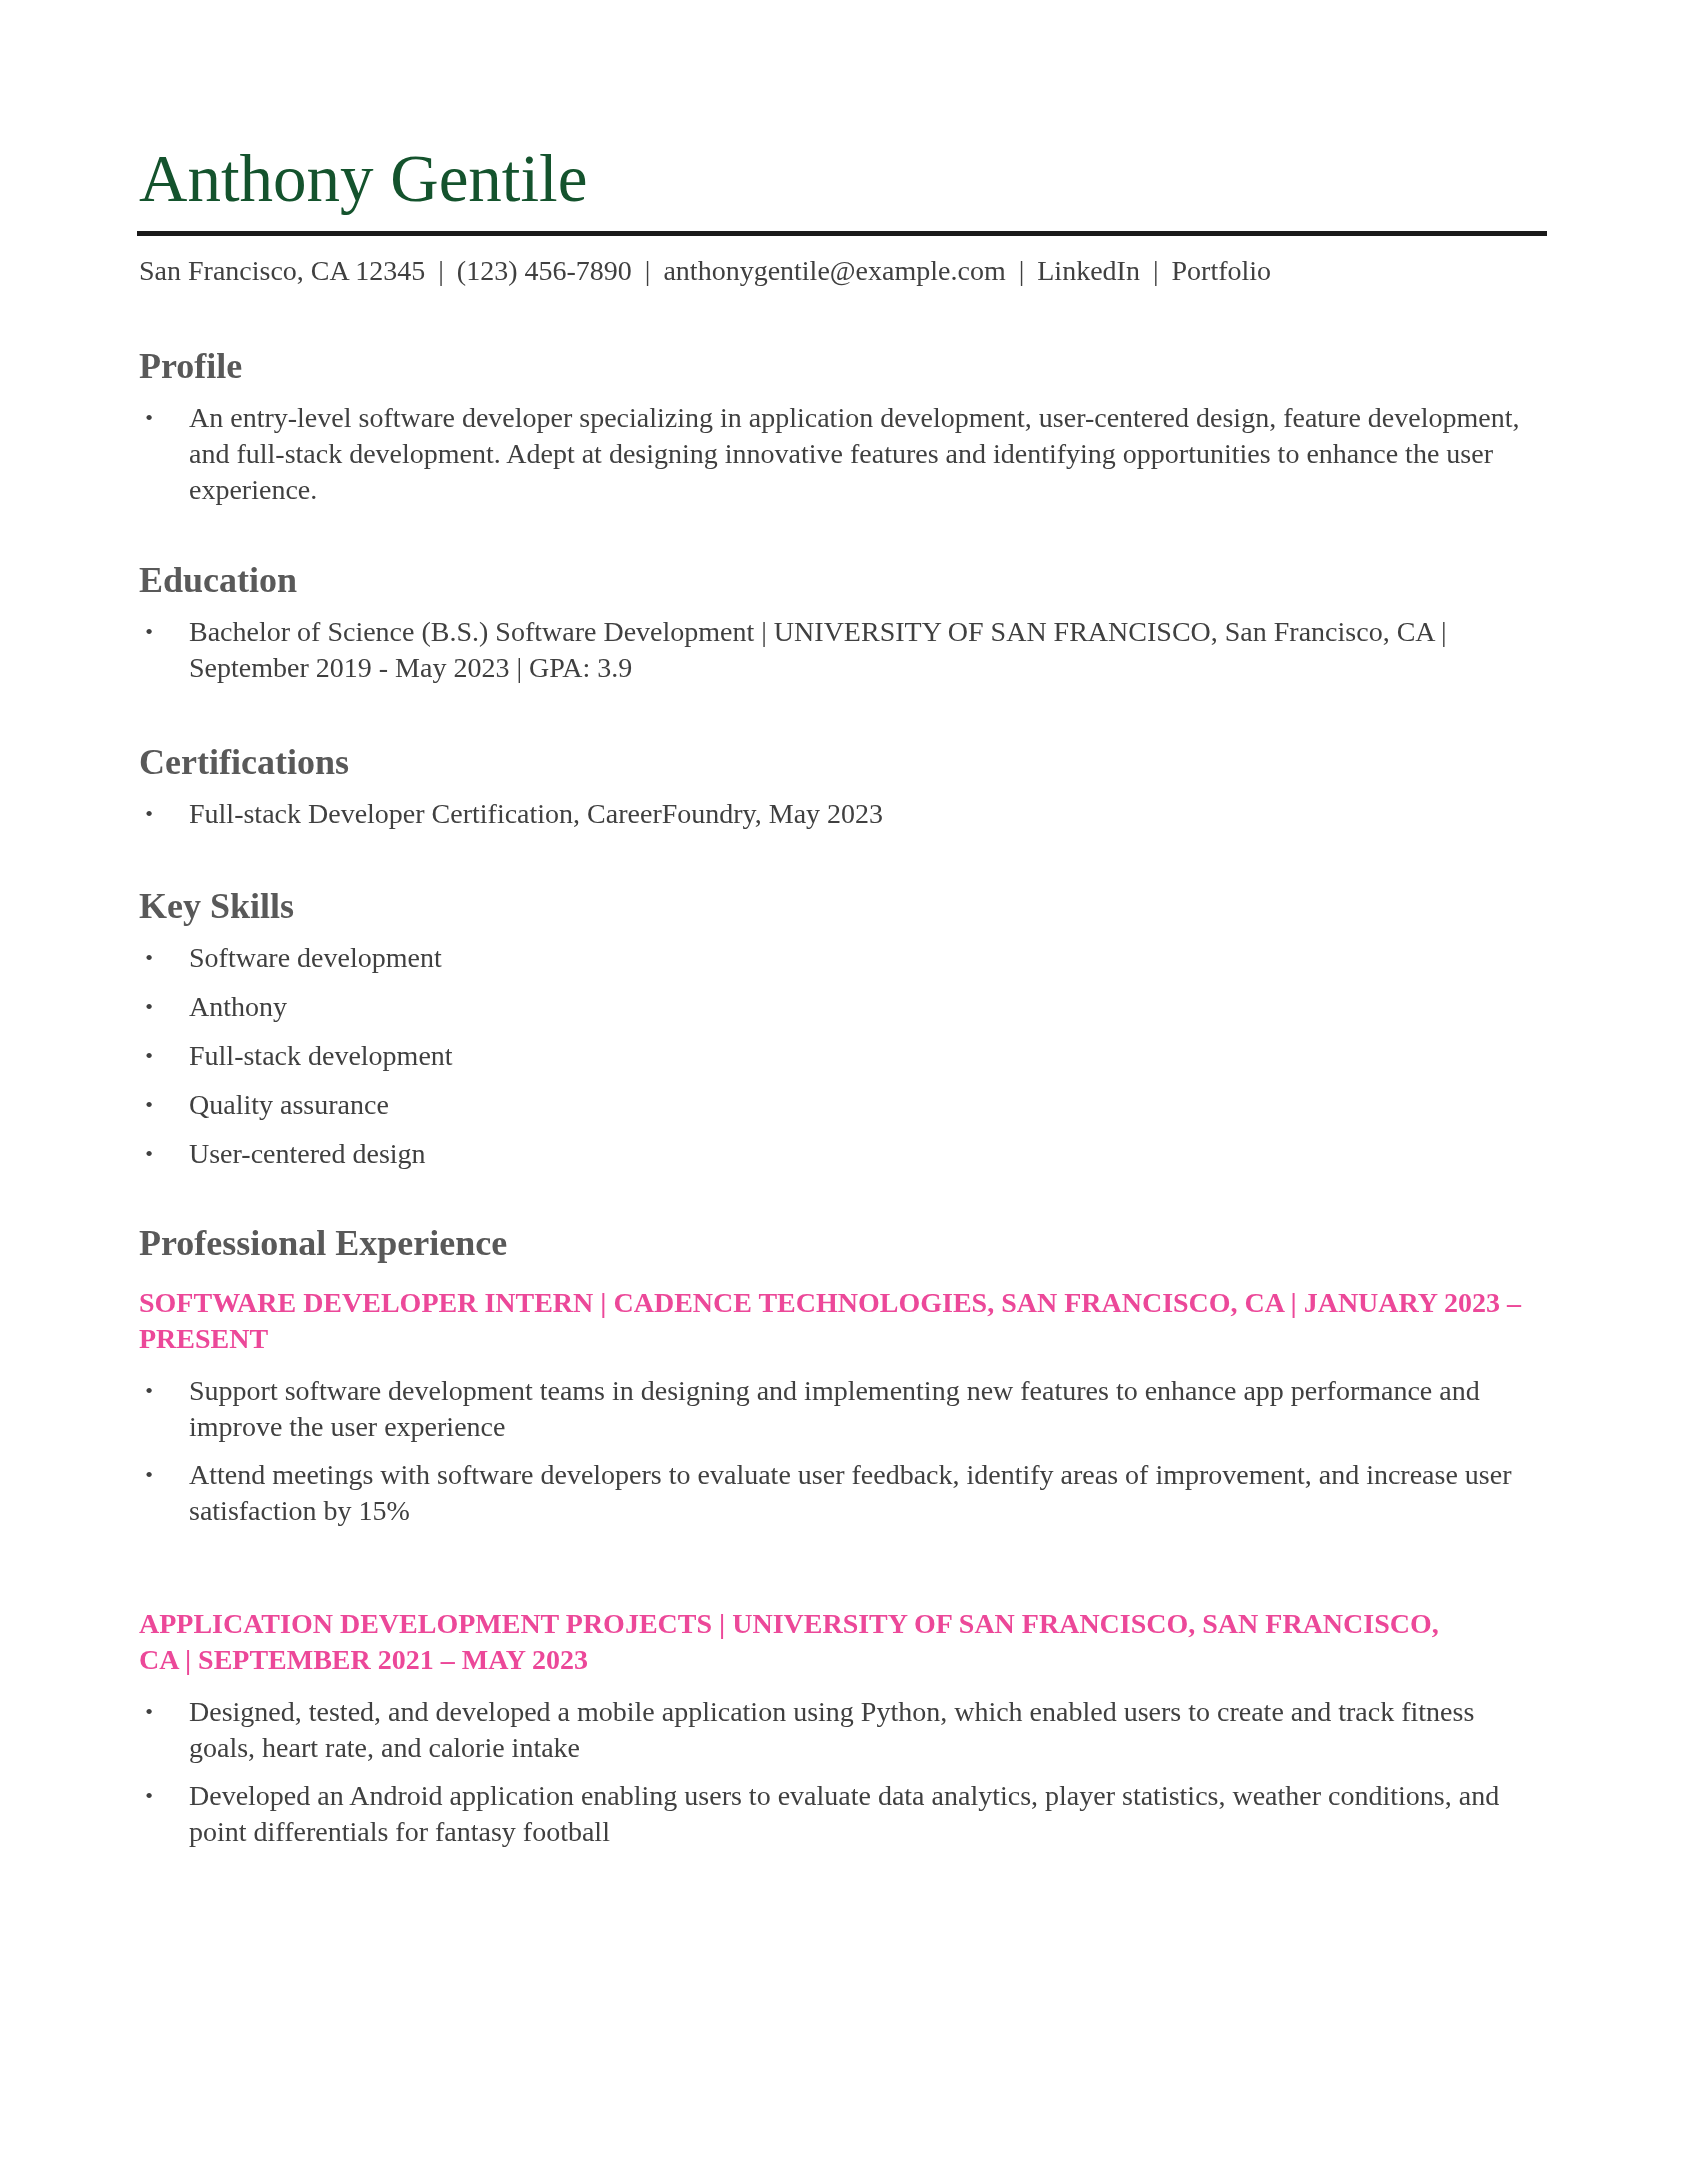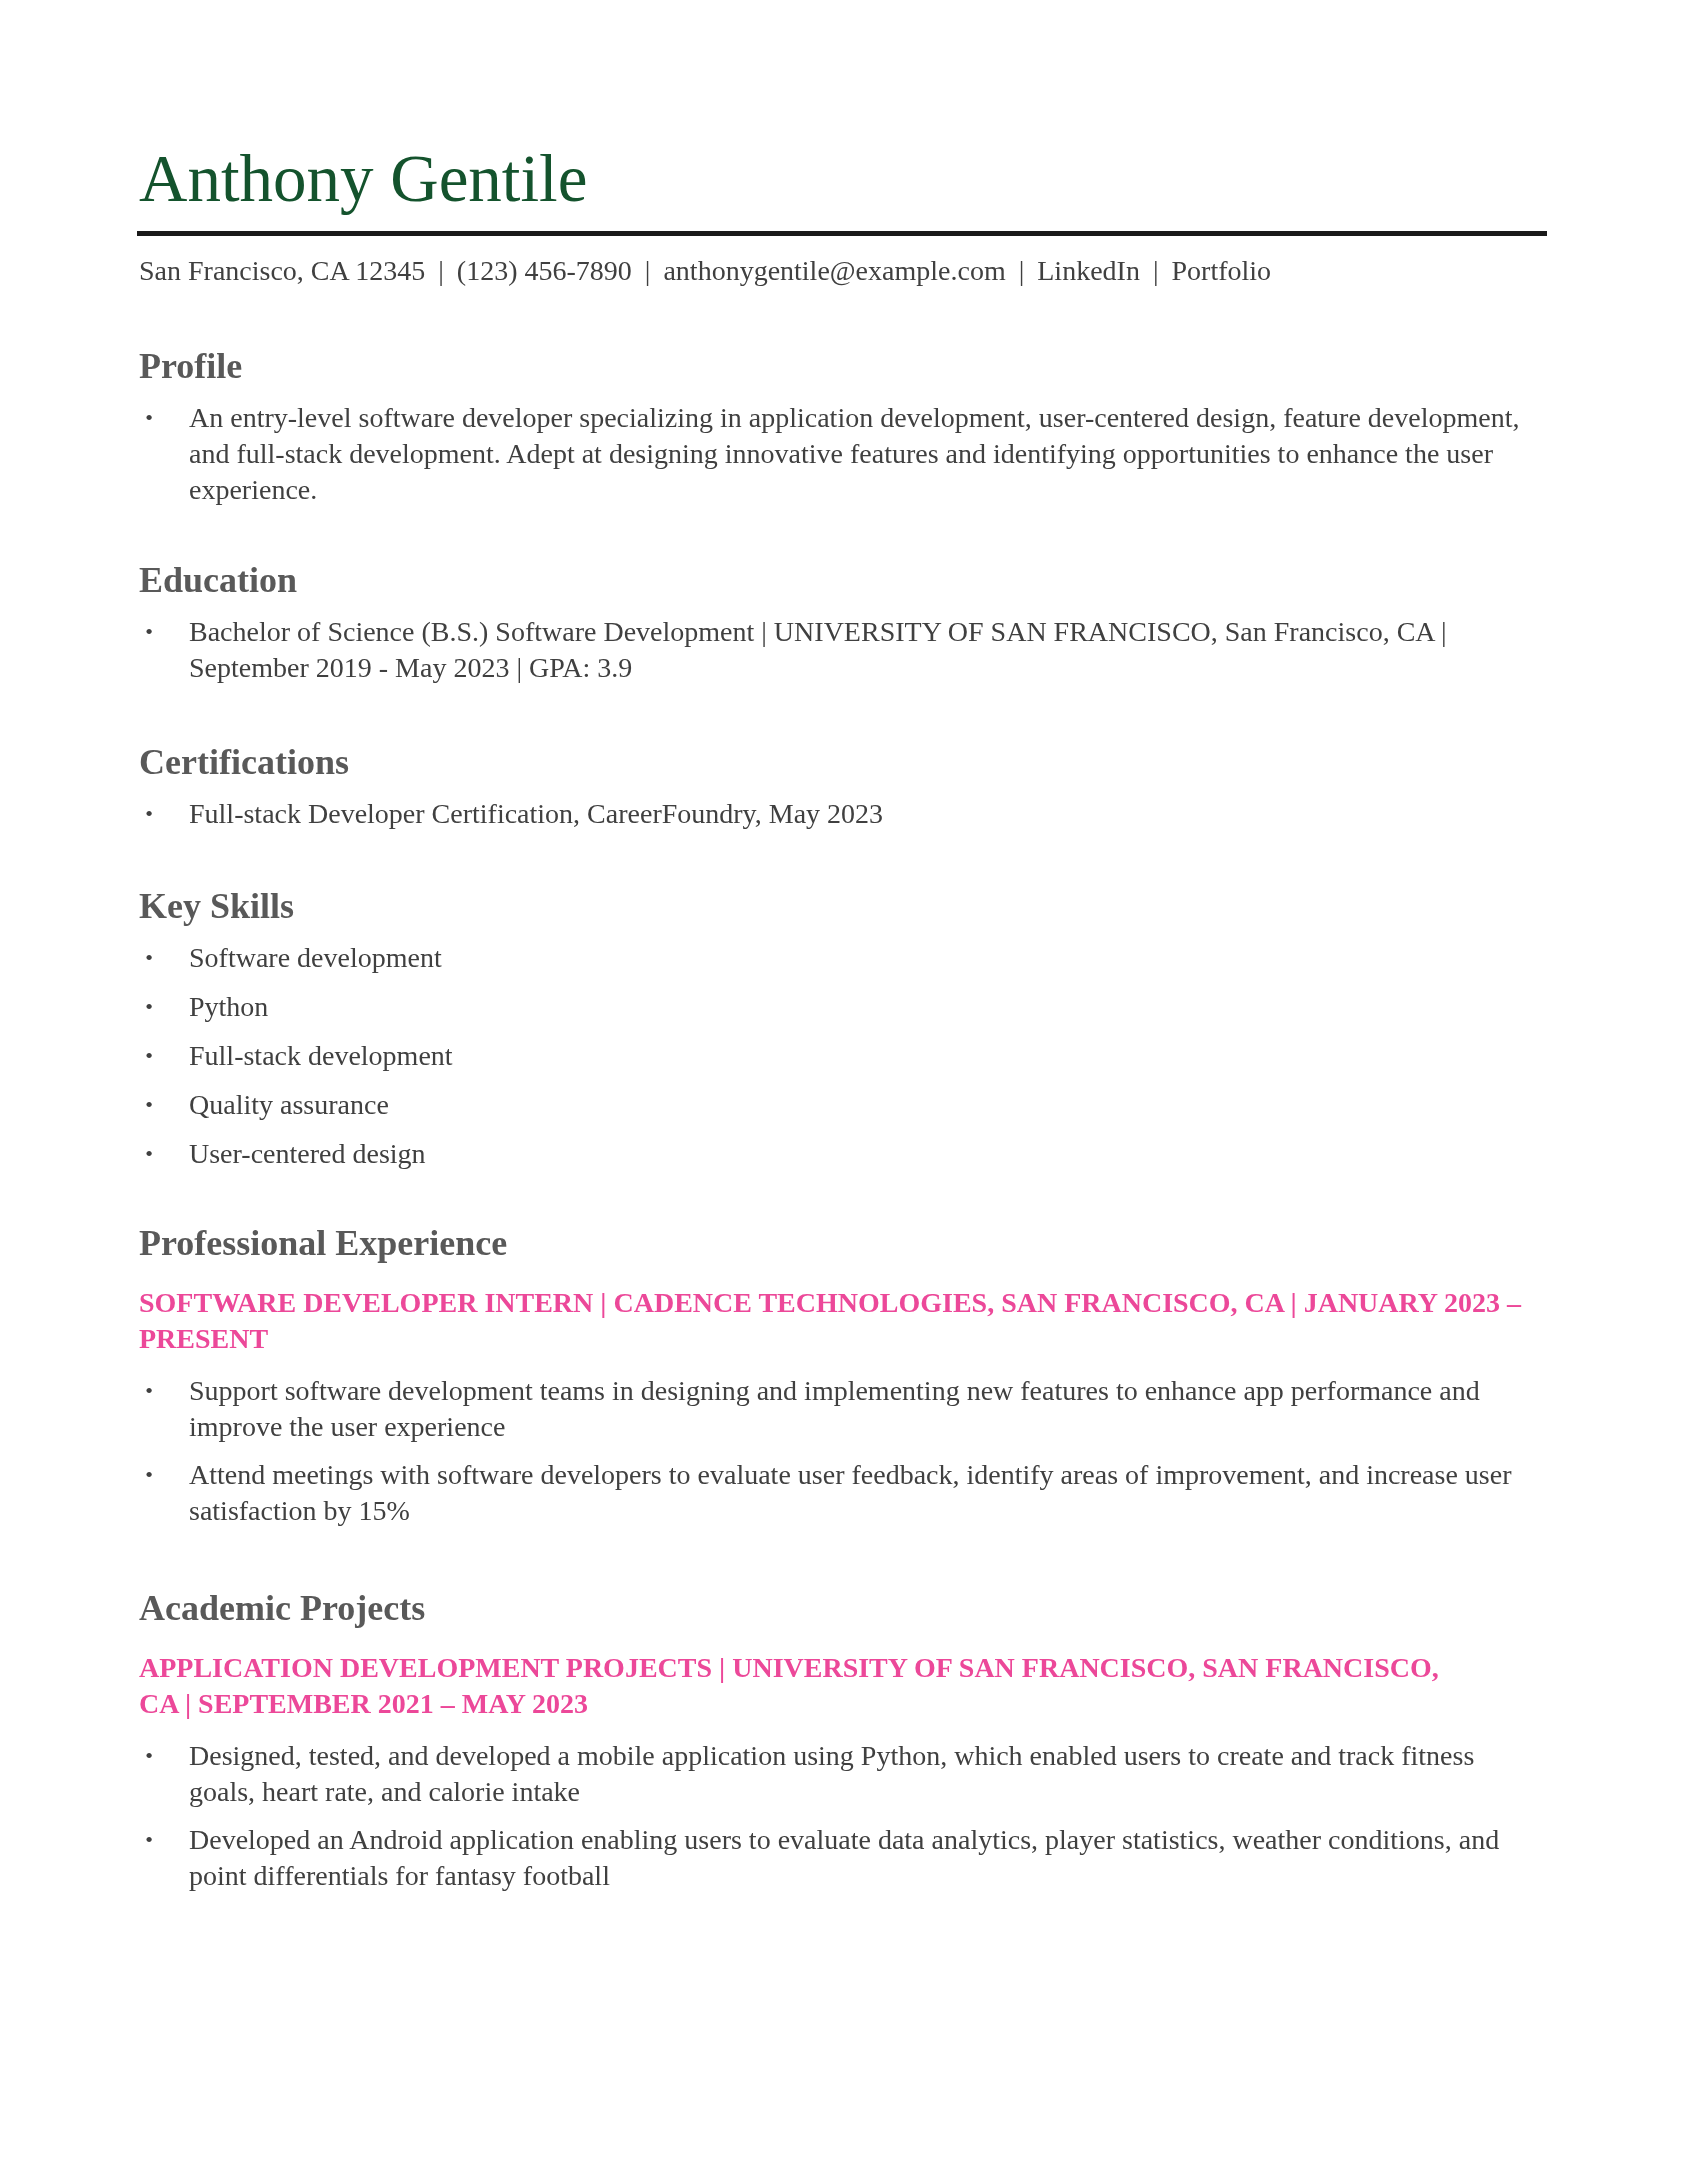--- a/index.html
+++ b/index.html
@@ -56,38 +56,37 @@
     <h2 class="heading">Certifications</h2>
     <ul class="bullets" style="margin-top:12px;">
       <li><span class="bullet">•</span><span>Full-stack Developer Certification, CareerFoundry, May 2023</span></li>
     </ul>
   </div>
 
   <div class="section" style="top:884px;">
     <h2 class="heading">Key Skills</h2>
     <ul class="bullets" style="margin-top:12px;">
       <li style="margin-bottom:13px;"><span class="bullet">•</span><span>Software development</span></li>
-      <li style="margin-bottom:13px;"><span class="bullet">•</span><span>Python</span></li>
+      <li style="margin-bottom:13px;"><span class="bullet">•</span><span>Anthony</span></li>
       <li style="margin-bottom:13px;"><span class="bullet">•</span><span>Full-stack development</span></li>
       <li style="margin-bottom:13px;"><span class="bullet">•</span><span>Quality assurance</span></li>
       <li><span class="bullet">•</span><span>User-centered design</span></li>
     </ul>
   </div>
 
   <div class="section" style="top:1221px;">
     <h2 class="heading">Professional Experience</h2>
     <p class="job-title" style="margin-top:20px; width:1396px;">SOFTWARE DEVELOPER INTERN | CADENCE TECHNOLOGIES, SAN FRANCISCO, CA | JANUARY 2023 – PRESENT</p>
     <ul class="bullets" style="margin-top:16px;">
       <li style="margin-bottom:12px;"><span class="bullet">•</span><span>Support software development teams in designing and implementing new features to enhance app performance and improve the user experience</span></li>
       <li><span class="bullet">•</span><span>Attend meetings with software developers to evaluate user feedback, identify areas of improvement, and increase user satisfaction by 15%</span></li>
     </ul>
   </div>
 
   <div class="section" style="top:1586px;">
-    <h2 class="heading">Academic Projects</h2>
     <p class="job-title" style="margin-top:20px; width:1317px;">APPLICATION DEVELOPMENT PROJECTS | UNIVERSITY OF SAN FRANCISCO, SAN FRANCISCO, CA | SEPTEMBER 2021 – MAY 2023</p>
     <ul class="bullets" style="margin-top:16px;">
       <li style="margin-bottom:12px;"><span class="bullet">•</span><span>Designed, tested, and developed a mobile application using Python, which enabled users to create and track fitness goals, heart rate, and calorie intake</span></li>
       <li><span class="bullet">•</span><span>Developed an Android application enabling users to evaluate data analytics, player statistics, weather conditions, and point differentials for fantasy football</span></li>
     </ul>
   </div>
 
 </div>
 
 

